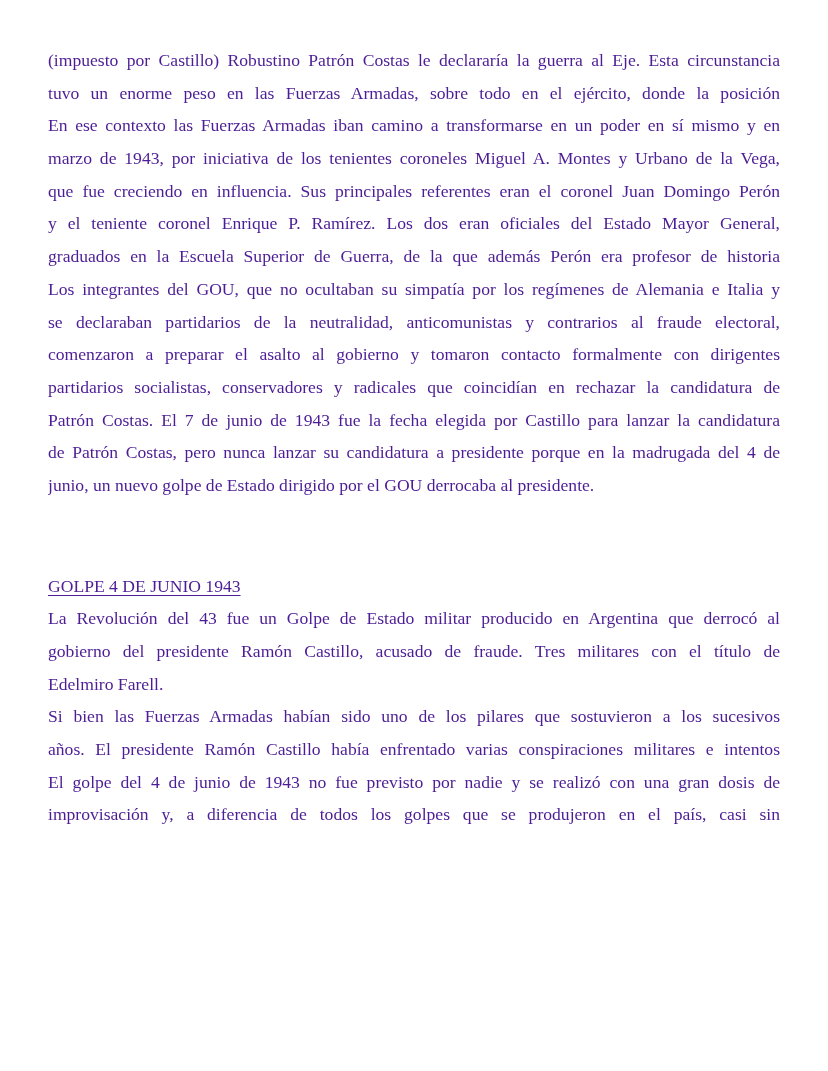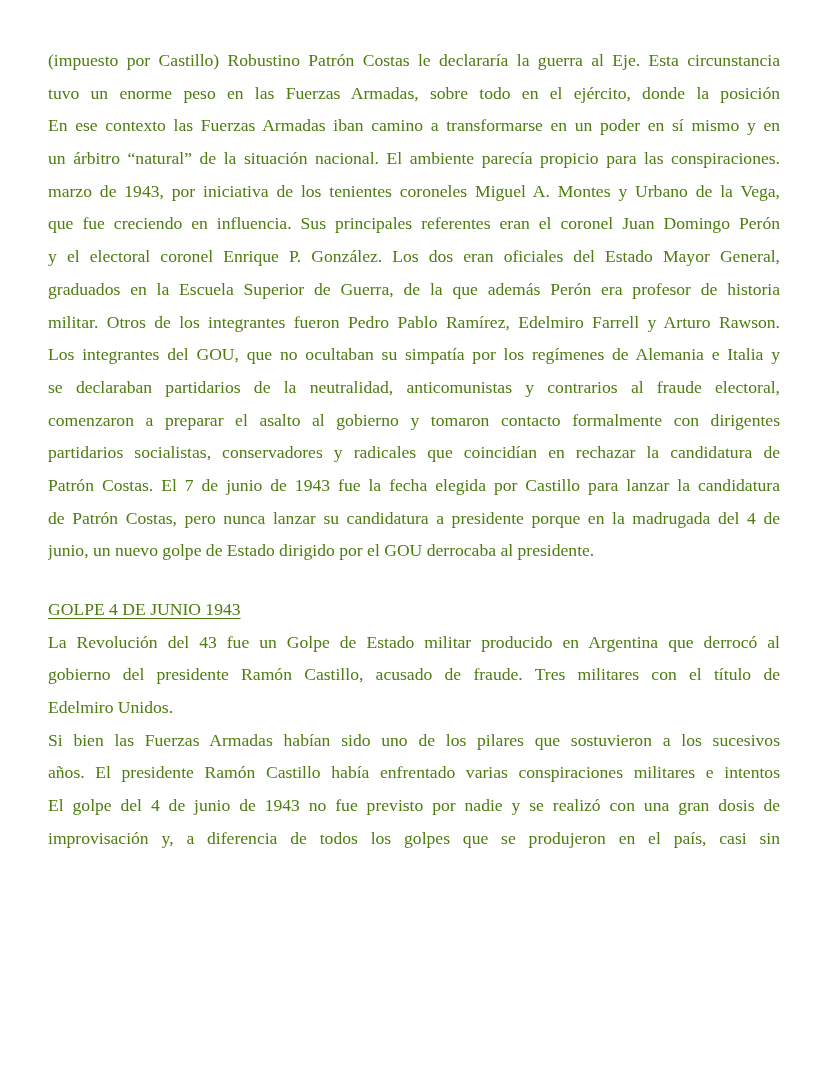--- a/index.html
+++ b/index.html
@@ -1,61 +1,59 @@
 <!DOCTYPE html>
 <html><head>
 <meta charset="utf-8">
 <style>
   html, body { margin: 0; padding: 0; background: #ffffff; }
   body { width: 828px; height: 1071px; overflow: hidden; position: relative; }
   .page {
     position: absolute; left: 48px; top: 44px; width: 732px;
     font-family: "Liberation Serif", "DejaVu Serif", serif;
-    font-size: 17.6px; color: #4d7c0f;
+    font-size: 17.6px; color: #4c1d95;
   }
   .line {
     height: 32.7px; line-height: 32.7px; white-space: nowrap;
     text-align: justify; text-align-last: justify; overflow: hidden;
   }
   .line.last { text-align-last: left; }
   .gap { height: 26px; }
   .heading {
     height: 32.7px; line-height: 32.7px;
-    text-underline-offset: 3px;
+    text-underline-offset: 3px; margin-top: 42px;
   }
   .heading span { text-decoration: underline; }
 </style>
 </head>
 <body>
 
 <div class="page">
   <div>
     <div class="line">(impuesto por Castillo) Robustino Patrón Costas le declararía la guerra al Eje. Esta circunstancia</div>
     <div class="line">tuvo un enorme peso en las Fuerzas Armadas, sobre todo en el ejército, donde la posición</div>
     <div class="line">En ese contexto las Fuerzas Armadas iban camino a transformarse en un poder en sí mismo y en</div>
-    <div class="line">un árbitro “natural” de la situación nacional. El ambiente parecía propicio para las conspiraciones.</div>
     <div class="line">marzo de 1943, por iniciativa de los tenientes coroneles Miguel A. Montes y Urbano de la Vega,</div>
     <div class="line">que fue creciendo en influencia. Sus principales referentes eran el coronel Juan Domingo Perón</div>
-    <div class="line">y el electoral coronel Enrique P. González. Los dos eran oficiales del Estado Mayor General,</div>
+    <div class="line">y el teniente coronel Enrique P. Ramírez. Los dos eran oficiales del Estado Mayor General,</div>
     <div class="line">graduados en la Escuela Superior de Guerra, de la que además Perón era profesor de historia</div>
-    <div class="line">militar. Otros de los integrantes fueron Pedro Pablo Ramírez, Edelmiro Farrell y Arturo Rawson.</div>
     <div class="line">Los integrantes del GOU, que no ocultaban su simpatía por los regímenes de Alemania e Italia y</div>
     <div class="line">se declaraban partidarios de la neutralidad, anticomunistas y contrarios al fraude electoral,</div>
     <div class="line">comenzaron a preparar el asalto al gobierno y tomaron contacto formalmente con dirigentes</div>
     <div class="line">partidarios socialistas, conservadores y radicales que coincidían en rechazar la candidatura de</div>
     <div class="line">Patrón Costas. El 7 de junio de 1943 fue la fecha elegida por Castillo para lanzar la candidatura</div>
     <div class="line">de Patrón Costas, pero nunca lanzar su candidatura a presidente porque en la madrugada del 4 de</div>
     <div class="line last">junio, un nuevo golpe de Estado dirigido por el GOU derrocaba al presidente.</div>
   </div>
 
   <div class="gap"></div>
 
   <div>
     <div class="heading"><span>GOLPE 4 DE JUNIO 1943</span></div>
     <div class="line">La Revolución del 43 fue un Golpe de Estado militar producido en Argentina que derrocó al</div>
     <div class="line">gobierno del presidente Ramón Castillo, acusado de fraude. Tres militares con el título de</div>
-    <div class="line last">Edelmiro Unidos.</div>
+    <div class="line last">Edelmiro Farell.</div>
     <div class="line">Si bien las Fuerzas Armadas habían sido uno de los pilares que sostuvieron a los sucesivos</div>
     <div class="line">años. El presidente Ramón Castillo había enfrentado varias conspiraciones militares e intentos</div>
     <div class="line">El golpe del 4 de junio de 1943 no fue previsto por nadie y se realizó con una gran dosis de</div>
     <div class="line">improvisación y, a diferencia de todos los golpes que se produjeron en el país, casi sin</div>
   </div>
 </div>
 
 </body></html>

